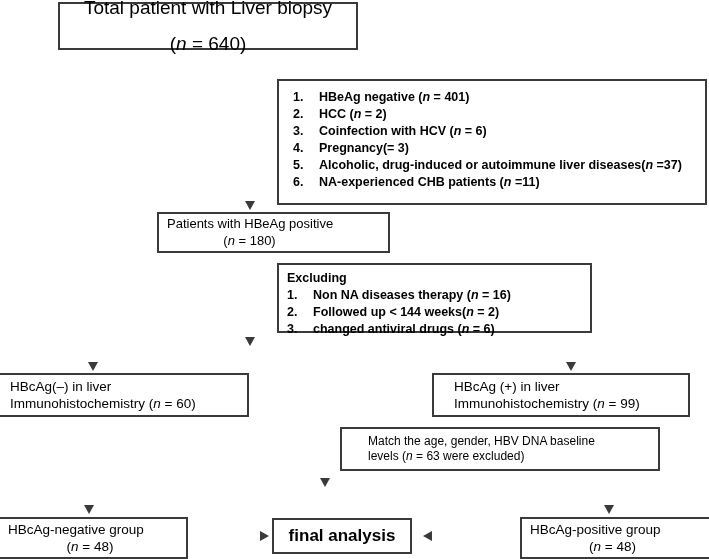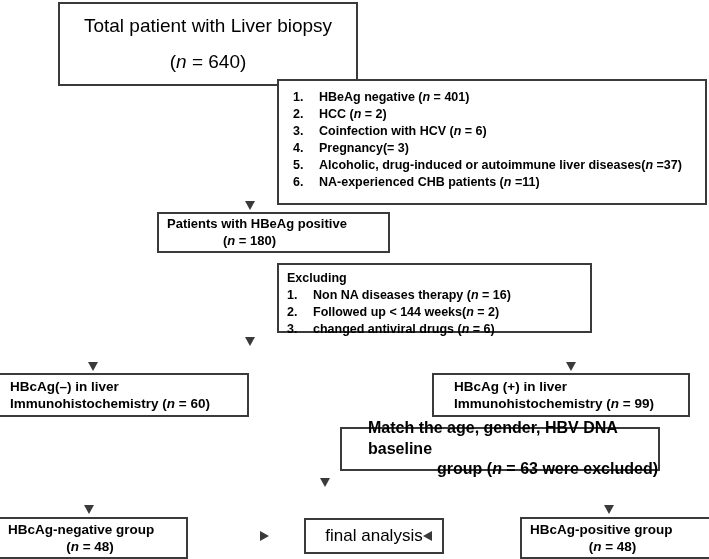--- a/index.html
+++ b/index.html
@@ -13,21 +13,21 @@
     height: 559px;
     background: #ffffff;
     font-family: "Liberation Sans", sans-serif;
     overflow: hidden;
   }
   .box {
     position: absolute;
     box-sizing: border-box;
     border: 2px solid #3a3a3a;
     background: #ffffff;
-    font-weight: bold;
+    font-weight: normal;
     color: #000000;
     line-height: 1.28;
   }
   .center { text-align: center; }
   .vcenter {
     display: flex;
     flex-direction: column;
     justify-content: center;
   }
   .title-box {
@@ -45,23 +45,22 @@
     align-items: flex-start;
     margin-bottom: 1px;
   }
   .li .num {
     width: 26px;
     flex: 0 0 26px;
   }
   .li .txt { flex: 1 1 auto; }
   .excl-head { margin-bottom: 1px; font-weight: bold; }
   .plain {
-    font-weight: normal;
+    font-weight: bold;
     font-size: 17px;
-    margin-left: 32px;
   }
   .hln { height: 2px; }
   .vln { width: 2px; }
   .arrow-down {
     position: absolute;
     width: 0; height: 0;
     border-left: 5px solid transparent;
     border-right: 5px solid transparent;
     border-top: 9px solid #3a3a3a;
   }
@@ -78,21 +77,21 @@
     border-top: 5px solid transparent;
     border-bottom: 5px solid transparent;
     border-right: 9px solid #3a3a3a;
   }
 </style>
 </head>
 <body>
 
 <div id="canvas">
 
-  <div class="box title-box center vcenter" style="left:58px; top:2px; width:300px; height:84px;">
+  <div class="box title-box center vcenter" style="left:58px; top:2px; width:300px; height:48px;">
     <div class="line1">Total patient with Liver biopsy</div>
     <div><span>(</span><span class="ital">n</span><span> = 640)</span></div>
   </div>
 
   <div class="vln" style="left:249px; top:70px; height:133px;"></div>
   <div class="arrow-down" style="left:245px; top:201px;"></div>
 
   <div class="hln" style="left:249px; top:141px; width:28px;"></div>
 
   <div class="box listbox" style="left:277px; top:79px; width:430px; height:126px; padding:8px 10px 6px 14px;">
@@ -161,23 +160,23 @@
 
   <div class="box vcenter" style="left:432px; top:373px; width:258px; height:44px; font-size:13.5px; padding-left:20px;">
     <div>HBcAg (+) in  liver</div>
     <div><span>Immunohistochemistry (</span><span class="ital">n</span><span> = 99)</span></div>
   </div>
 
   <div class="hln" style="left:249px; top:388px; width:183px;"></div>
   <div class="vln" style="left:324px; top:388px; height:93px;"></div>
   <div class="arrow-down" style="left:320px; top:478px;"></div>
 
-  <div class="box vcenter" style="left:340px; top:427px; width:320px; height:44px; font-size:16px; padding-left:26px;align-items:flex-end;">
+  <div class="box vcenter" style="left:340px; top:427px; width:320px; height:44px; font-size:12px; padding-left:26px;">
     <div>Match the age, gender, HBV DNA baseline</div>
-    <div><span>group (</span><span class="ital">n</span><span> =  63 were excluded)</span></div>
+    <div><span>levels (</span><span class="ital">n</span><span> =  63 were excluded)</span></div>
   </div>
 
   <div class="hln" style="left:88px; top:490px; width:522px;"></div>
   <div class="vln" style="left:88px; top:490px; height:17px;"></div>
   <div class="arrow-down" style="left:84px; top:505px;"></div>
   <div class="vln" style="left:608px; top:490px; height:17px;"></div>
   <div class="arrow-down" style="left:604px; top:505px;"></div>
 
   <div class="box vcenter" style="left:-2px; top:517px; width:190px; height:42px; font-size:13.5px; padding-left:8px;">
     <div>HBcAg-negative group</div>

